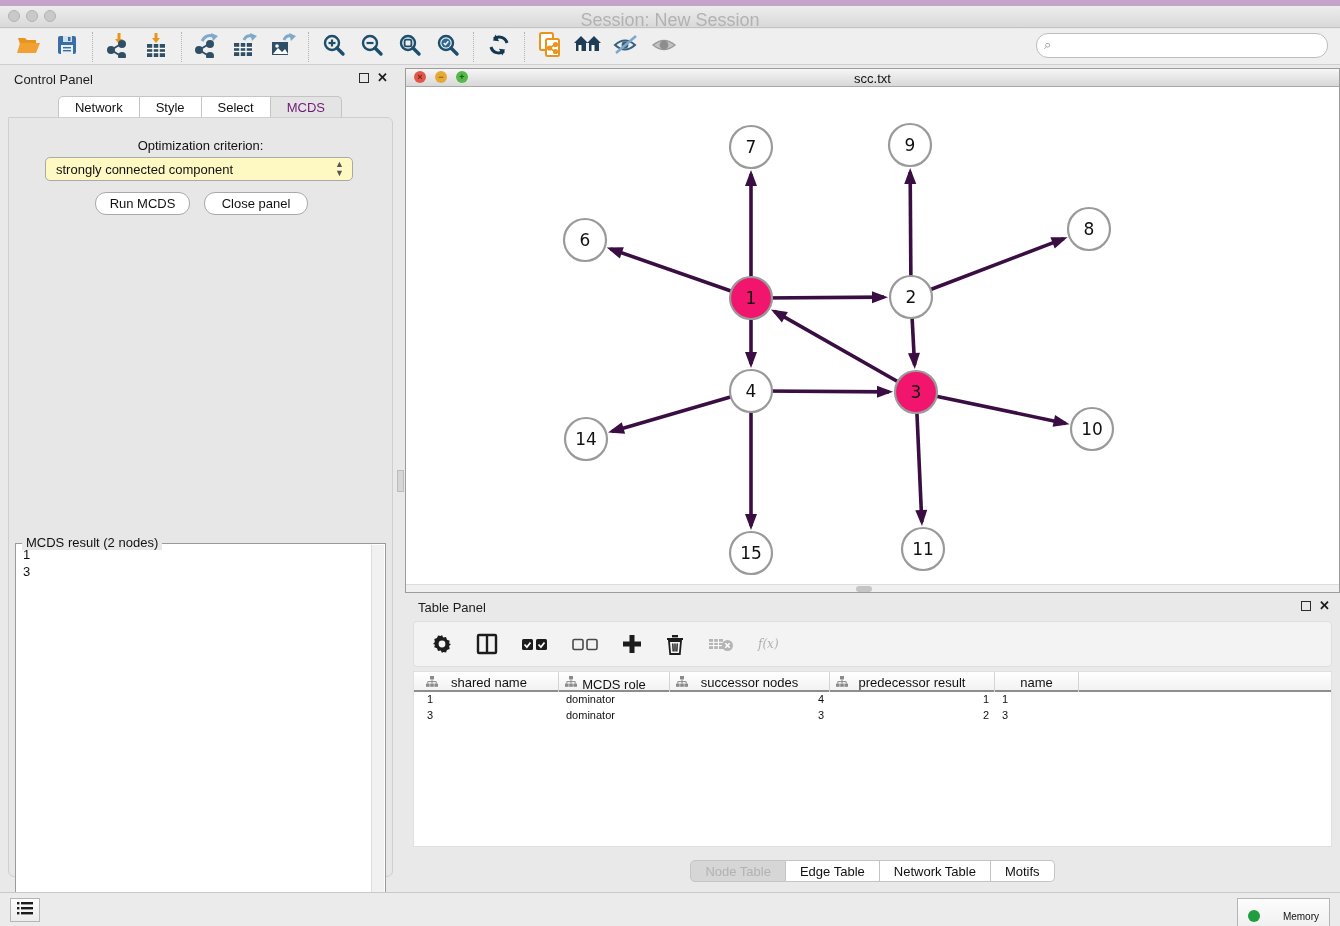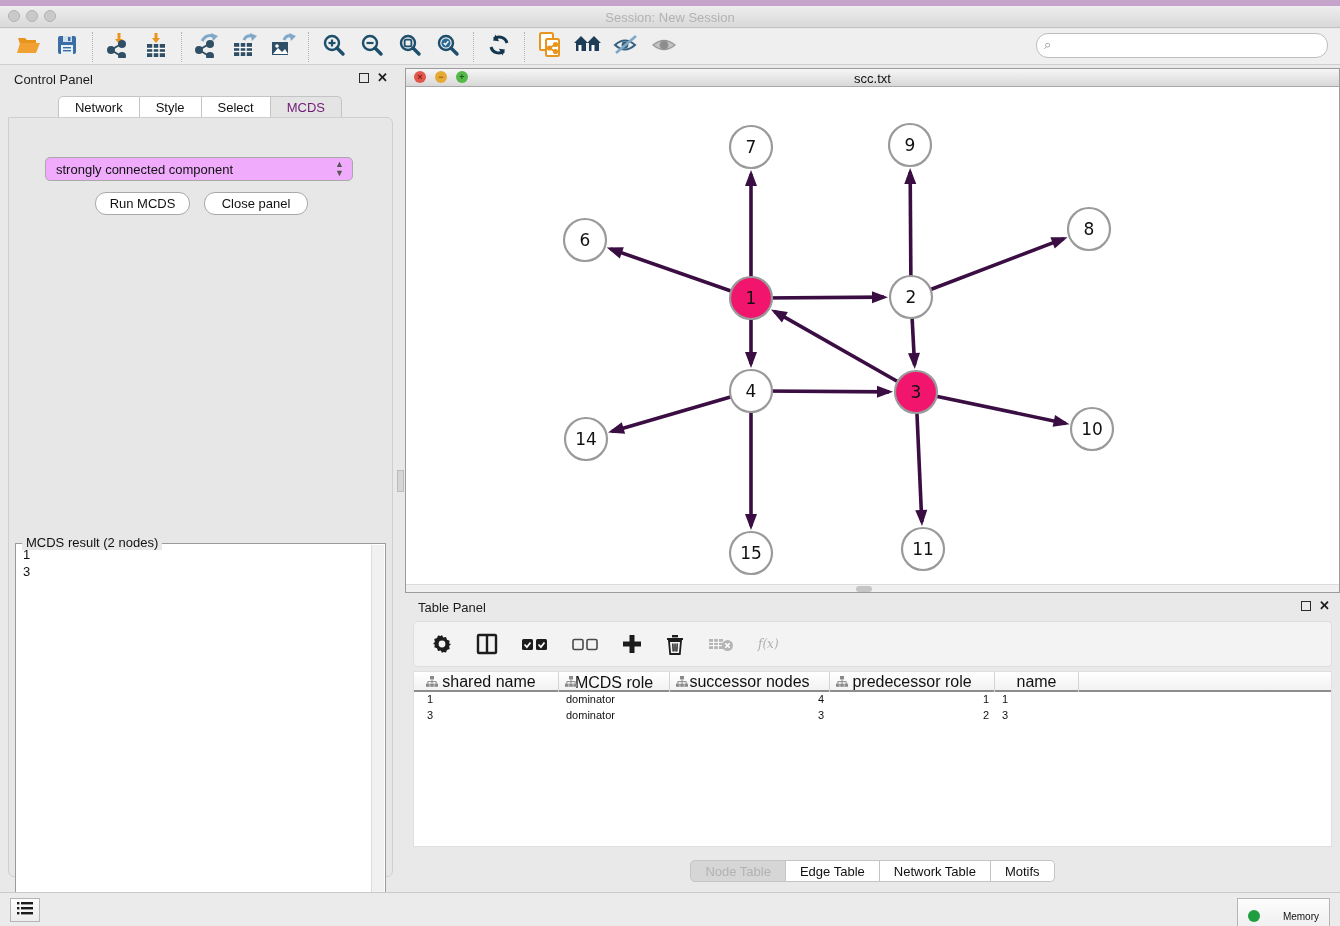--- a/index.html
+++ b/index.html
@@ -5,21 +5,21 @@
   * { margin:0; padding:0; box-sizing:border-box; }
   html,body { width:1340px; height:926px; overflow:hidden; }
   body { font-family:"Liberation Sans", sans-serif; background:#e9e9e9; position:relative; }
   .abs { position:absolute; }
 
   
   #purple-strip { left:0; top:0; width:1340px; height:6px; background:#c5a3cb; }
   #titlebar { left:0; top:6px; width:1340px; height:22px;
     background:linear-gradient(#ededed,#d9d9d9); border-bottom:1px solid #c2c2c2; }
   .tl-dot { width:12px; height:12px; border-radius:50%; background:#c9c9c9; border:1px solid #b3b3b3; top:4px; }
-  #win-title { width:100%; text-align:center; top:4px; font-size:13px; color:#b2b2b2; }
+  #win-title { width:100%; text-align:center; top:4px; font-size:18px; color:#b2b2b2; }
 
   #toolbar { left:0; top:29px; width:1340px; height:36px; background:#efefef;
     border-bottom:1px solid #cfcfcf; display:flex; align-items:center; padding-left:10px; }
   .tb-btn { width:38px; height:32px; display:flex; align-items:center; justify-content:center; }
   .tb-sep { width:1px; height:30px; border-left:1px dotted #b3b3b3; margin:0 6px; }
   #search-wrap { right:12px; top:33px; width:292px; height:25px; }
   #search-input { width:100%; height:100%; border:1px solid #bdbdbd; border-radius:12px;
     background:#fff; padding:0 8px 0 26px; font-size:13px; color:#333; outline:none; }
   #search-icon { left:8px; top:4px; font-size:13px; color:#8a8a8a; }
 
@@ -31,21 +31,21 @@
   .close-icon { font-size:13px; font-weight:bold; color:#1c1c1c; line-height:10px; }
   #cp-header { left:14px; top:7px; } #cp-ctls { right:12px; top:8px; }
   #cp-tabs { left:0; top:31px; width:400px; display:flex; justify-content:center; }
   .cp-tab { height:22px; padding:0 16px; font-size:13px; line-height:21px; background:#fff;
     border:1px solid #c4c4c4; border-left:none; color:#111; }
   .cp-tab:first-child { border-left:1px solid #c4c4c4; border-radius:5px 0 0 0; }
   .cp-tab.sel { background:#e4e4e4; color:#701a75; border-bottom:1px solid #e4e4e4; border-radius:0 5px 0 0; }
   #cp-body { left:8px; top:52px; width:385px; height:760px; background:#e7e7e7;
     border:1px solid #cfcfcf; border-radius:0 6px 6px 6px; }
   #opt-label { width:100%; text-align:center; top:20px; font-size:13px; color:#111; }
-  #opt-select { left:36px; top:39px; width:308px; height:24px; background:#f0abfc;
+  #opt-select { left:36px; top:39px; width:308px; height:24px; background:#fef9c3;
     border:1px solid #a9a9a9; border-radius:5px; font-size:13px; color:#111;
     display:flex; align-items:center; padding-left:10px; }
   #opt-stepper { right:8px; top:2px; display:flex; flex-direction:column; line-height:9px;
     font-size:9px; color:#555; }
   #run-btn { left:86px; top:74px; width:95px; }
   #closepanel-btn { left:195px; top:74px; width:104px; }
   .btn { height:23px; background:#fff; border:1px solid #a9a9a9; border-radius:11px;
     font-size:13px; color:#111; display:flex; align-items:center; justify-content:center; }
   #result-box { left:6px; top:425px; width:371px; height:380px; border:1px solid #9a9a9a; background:#fff; }
   #result-legend { left:6px; top:-9px; background:#e7e7e7; padding:0 4px; font-size:13px; color:#111; }
@@ -68,21 +68,21 @@
   
   #table-panel { left:405px; top:597px; width:935px; height:291px; }
   #tp-header { left:13px; top:3px; } #tp-ctls { right:10px; top:4px; }
   #tp-toolbar { left:8px; top:24px; width:919px; height:46px; background:#f3f3f3;
     border:1px solid #dedede; border-radius:4px; display:flex; align-items:center; padding-left:18px; gap:24px; }
   .tp-icon { display:flex; align-items:center; justify-content:center; }
   #fx-label { font-family:"DejaVu Serif", serif; font-style:italic; font-size:12px; color:#b0b0b0; }
   #tp-table { left:8px; top:74px; width:919px; height:176px; background:#fff; border:1px solid #e0e0e0; }
   #tp-thead { display:flex; height:20px; background:linear-gradient(#ffffff,#f2f2f2);
     border-bottom:2px solid #8d8d8d; }
-  .th { position:relative; height:20px; border-right:1px solid #d4d4d4; font-size:16px; color:#111;
+  .th { position:relative; height:20px; border-right:1px solid #d4d4d4; font-size:13px; color:#111;
     display:flex; align-items:center; justify-content:center; }
   .th .tree-ic { position:absolute; left:6px; top:4px; }
   .tr { display:flex; height:16px; font-size:11px; color:#111; }
   .td { padding:1px 6px 0 7px; white-space:nowrap; overflow:hidden; }
   #tp-foot-tabs { left:0; bottom:6px; width:100%; display:flex; justify-content:center; }
   .ft-tab { height:22px; padding:0 14px; font-size:13px; line-height:21px; background:#fff;
     border:1px solid #c4c4c4; border-left:none; color:#111; }
   .ft-tab:first-child { border-left:1px solid #c4c4c4; border-radius:5px 0 0 5px; }
   .ft-tab:last-child { border-radius:0 5px 5px 0; }
   .ft-tab.sel { background:#d6d6d6; color:#b2b2b2; }
@@ -299,20 +299,21 @@
     <span class="float-icon"></span>
     <span class="close-icon">✕</span>
   </div>
   <div id="cp-tabs" class="abs">
       <div class="cp-tab">Network</div>
       <div class="cp-tab">Style</div>
       <div class="cp-tab">Select</div>
       <div class="cp-tab sel">MCDS</div>
     </div>
   <div id="cp-body" class="abs">
+    <div id="opt-label" class="abs">Optimization criterion:</div>
     <div id="opt-select" class="abs">
       <span>strongly connected component</span>
       <span id="opt-stepper" class="abs">
           <span>▲</span>
           <span>▼</span>
         </span>
     </div>
     <div id="run-btn" class="abs btn">Run MCDS</div>
     <div id="closepanel-btn" class="abs btn">Close panel</div>
     <div id="result-box" class="abs">
@@ -508,21 +509,21 @@
           <span>successor nodes</span>
         </div>
         <div class="th" style="width: 165px;">
           <svg width="12" height="11" class="tree-ic">
             <rect x="4" y="0" width="4" height="3.4" fill="#8a8a8a"></rect>
             <path d="M6 3.4v2.2M1.8 5.6h8.4M1.8 5.6v2M6 5.6v2M10.2 5.6v2" stroke="#8a8a8a" stroke-width="1" fill="none"></path>
             <rect x="0" y="7.6" width="3.6" height="3.2" fill="#8a8a8a"></rect>
             <rect x="4.2" y="7.6" width="3.6" height="3.2" fill="#8a8a8a"></rect>
             <rect x="8.4" y="7.6" width="3.6" height="3.2" fill="#8a8a8a"></rect>
           </svg>
-          <span>predecessor role</span>
+          <span>predecessor result</span>
         </div>
         <div class="th" style="width: 84px;">
           <span>name</span>
         </div>
       </div>
     <div id="tp-tbody">
         <div class="tr">
           <div style="width: 6px;"></div>
           <div class="td" style="width: 139px; text-align: left;">1</div>
           <div class="td" style="width: 111px; text-align: left;">dominator</div>

